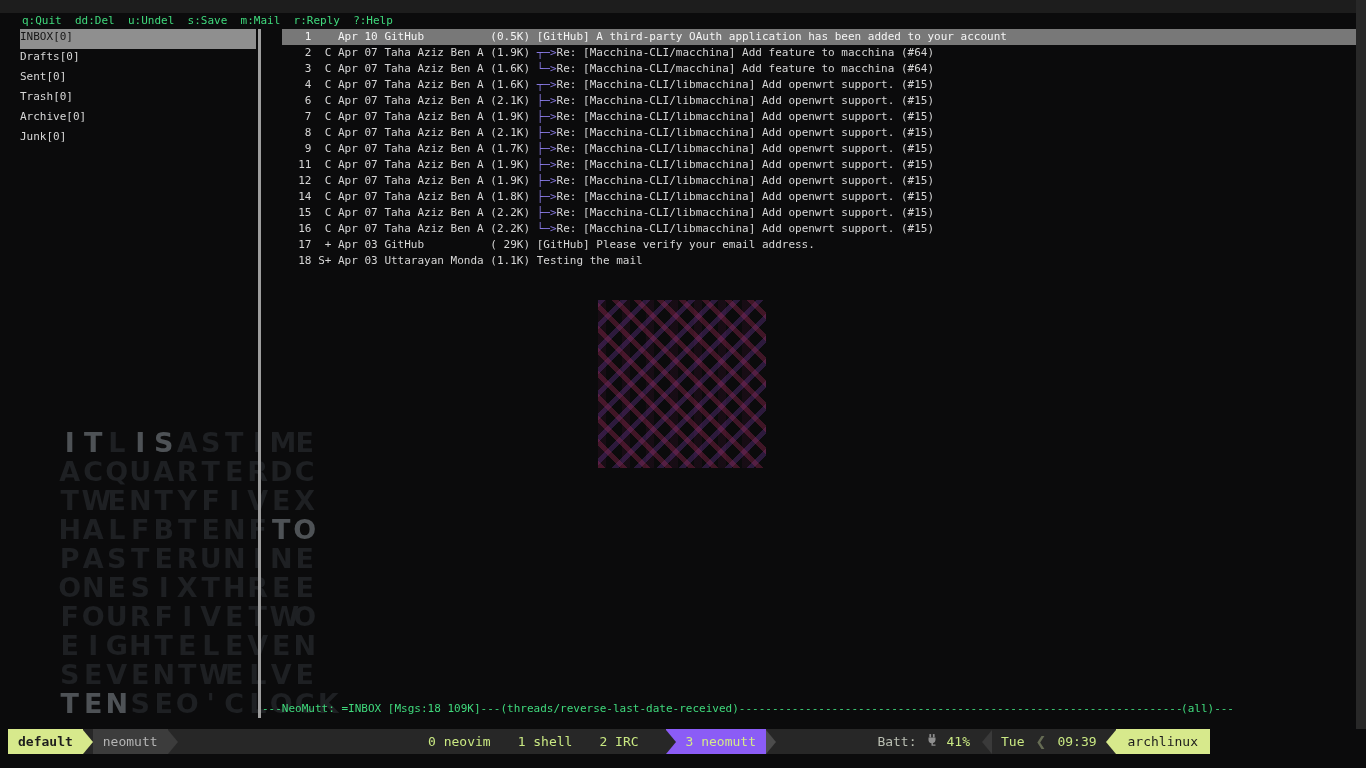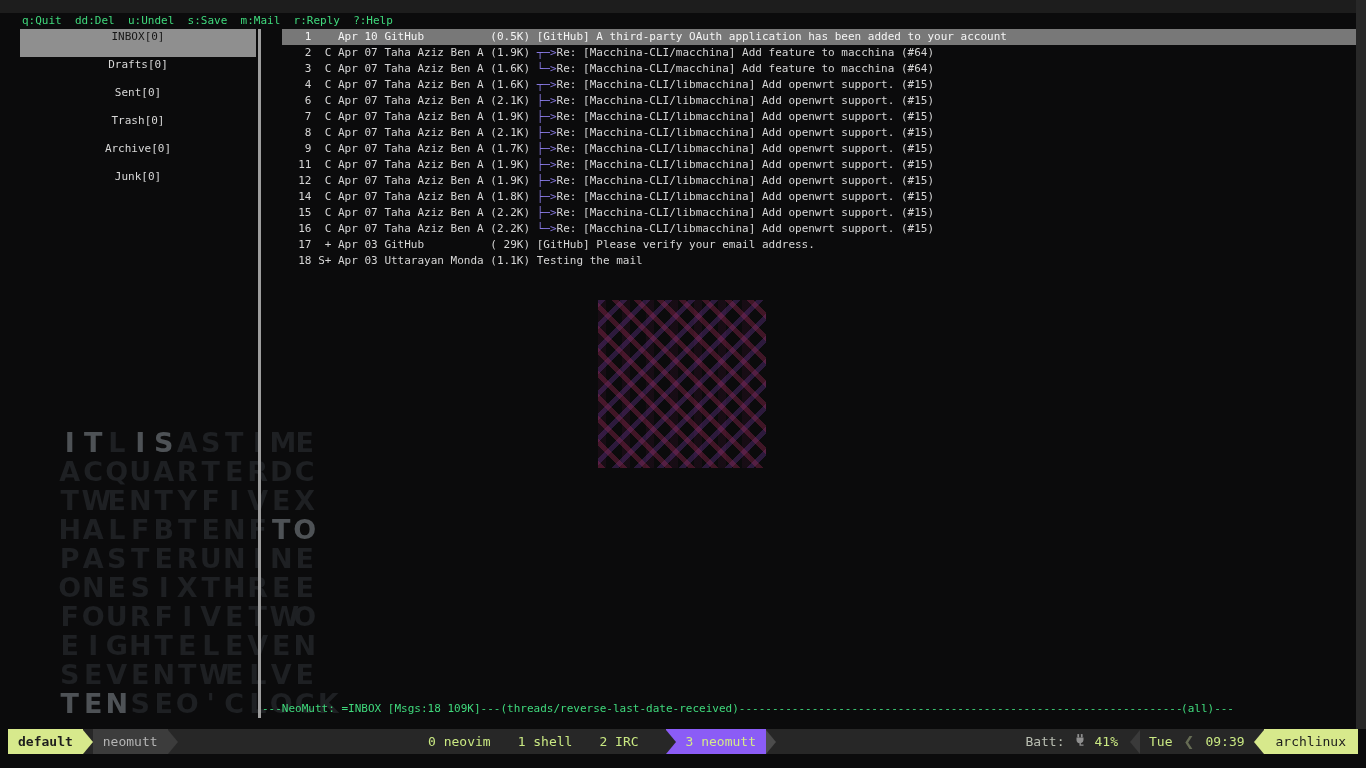--- a/index.html
+++ b/index.html
@@ -20,35 +20,35 @@
   }
   .wordclock{position:absolute;left:58px;top:428px;font-family:"DejaVu Sans",sans-serif;font-weight:600;font-size:27px;}
   .wc-row{height:29px;line-height:29px;white-space:nowrap;}
   .wc-letter{display:inline-block;width:23.5px;text-align:center;color:#1e2023;}
   .wc-letter.bright{color:#4e5256;}
   
   .term{position:absolute;left:12px;top:13px;width:1356px;height:716px;font-size:11px;line-height:16px;color:#d6d6d6;}
   .menubar{position:absolute;left:10px;top:0;height:16px;white-space:pre;color:#3fd97c;}
   .menu-item{margin-right:2ch;}
   .sidebar{position:absolute;left:8px;top:16px;width:236px;}
-  .srow{height:28px;display:flex;justify-content:center;padding:0 0;color:#d8d8d8;white-space:pre;}
+  .srow{height:20px;display:flex;justify-content:flex-start;padding:0 0;color:#d8d8d8;white-space:pre;}
   .srow.sel{background:#8f8f8f;color:#161616;}
   .divider{position:absolute;left:246px;top:16px;width:3px;height:689px;background:#9e9e9e;}
   .mailpane{position:absolute;left:250px;top:16px;width:1279px;margin-left:20px;}
   .mrow{height:16px;white-space:pre;padding-left:3px;color:#d6d6d6;}
   .mrow .c-tree{color:#8678e0;}
   .mrow.sel{background:#787878;color:#f5f5f5;}
   .statusline{
     position:absolute;left:250px;top:688px;width:972px;height:16px;
     display:flex;white-space:pre;color:#3fd97c;
   }
   .statusline .fill{flex:1;overflow:hidden;}
   
   .bar{
-    position:absolute;left:8px;top:729px;width:1350px;height:25px;background:#272727;
+    position:absolute;left:8px;top:729px;width:1202px;height:25px;background:#272727;
     display:flex;align-items:center;font-size:13px;color:#c9e882;text-align:center;
   }
   .chip{height:25px;line-height:25px;padding:0 10px;}
   .chip-session{background:#d7e98c;color:#1d1d1d;font-weight:700;}
   .chip-title{background:#3c3c3c;color:#b4b4b4;}
   .tri-r{width:0;height:0;border-top:12.5px solid transparent;border-bottom:12.5px solid transparent;}
   .tri-l{width:0;height:0;border-top:12.5px solid transparent;border-bottom:12.5px solid transparent;}
   .windows{position:absolute;left:420px;top:0;height:25px;display:flex;align-items:center;}
   .win{margin-right:27px;line-height:25px;}
   .win-active{display:flex;align-items:center;background:#8b5cf6;height:25px;}

